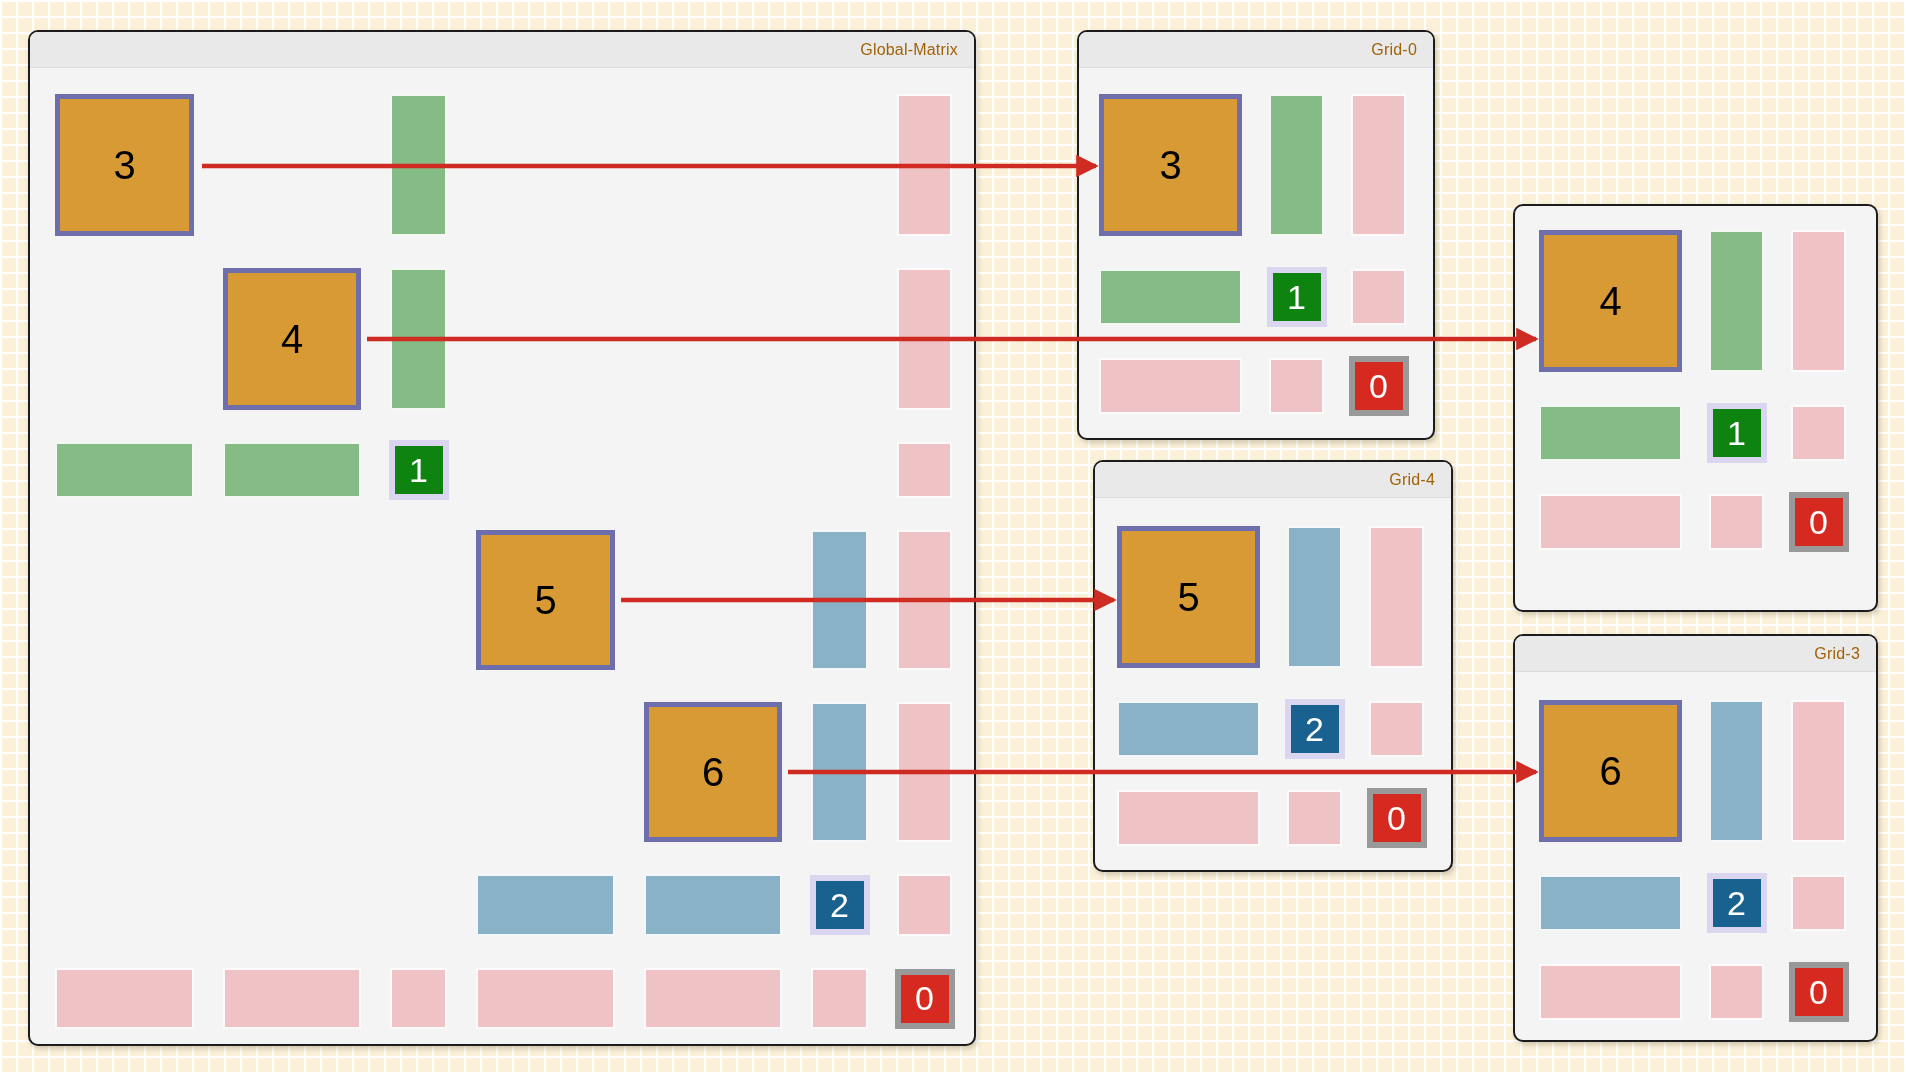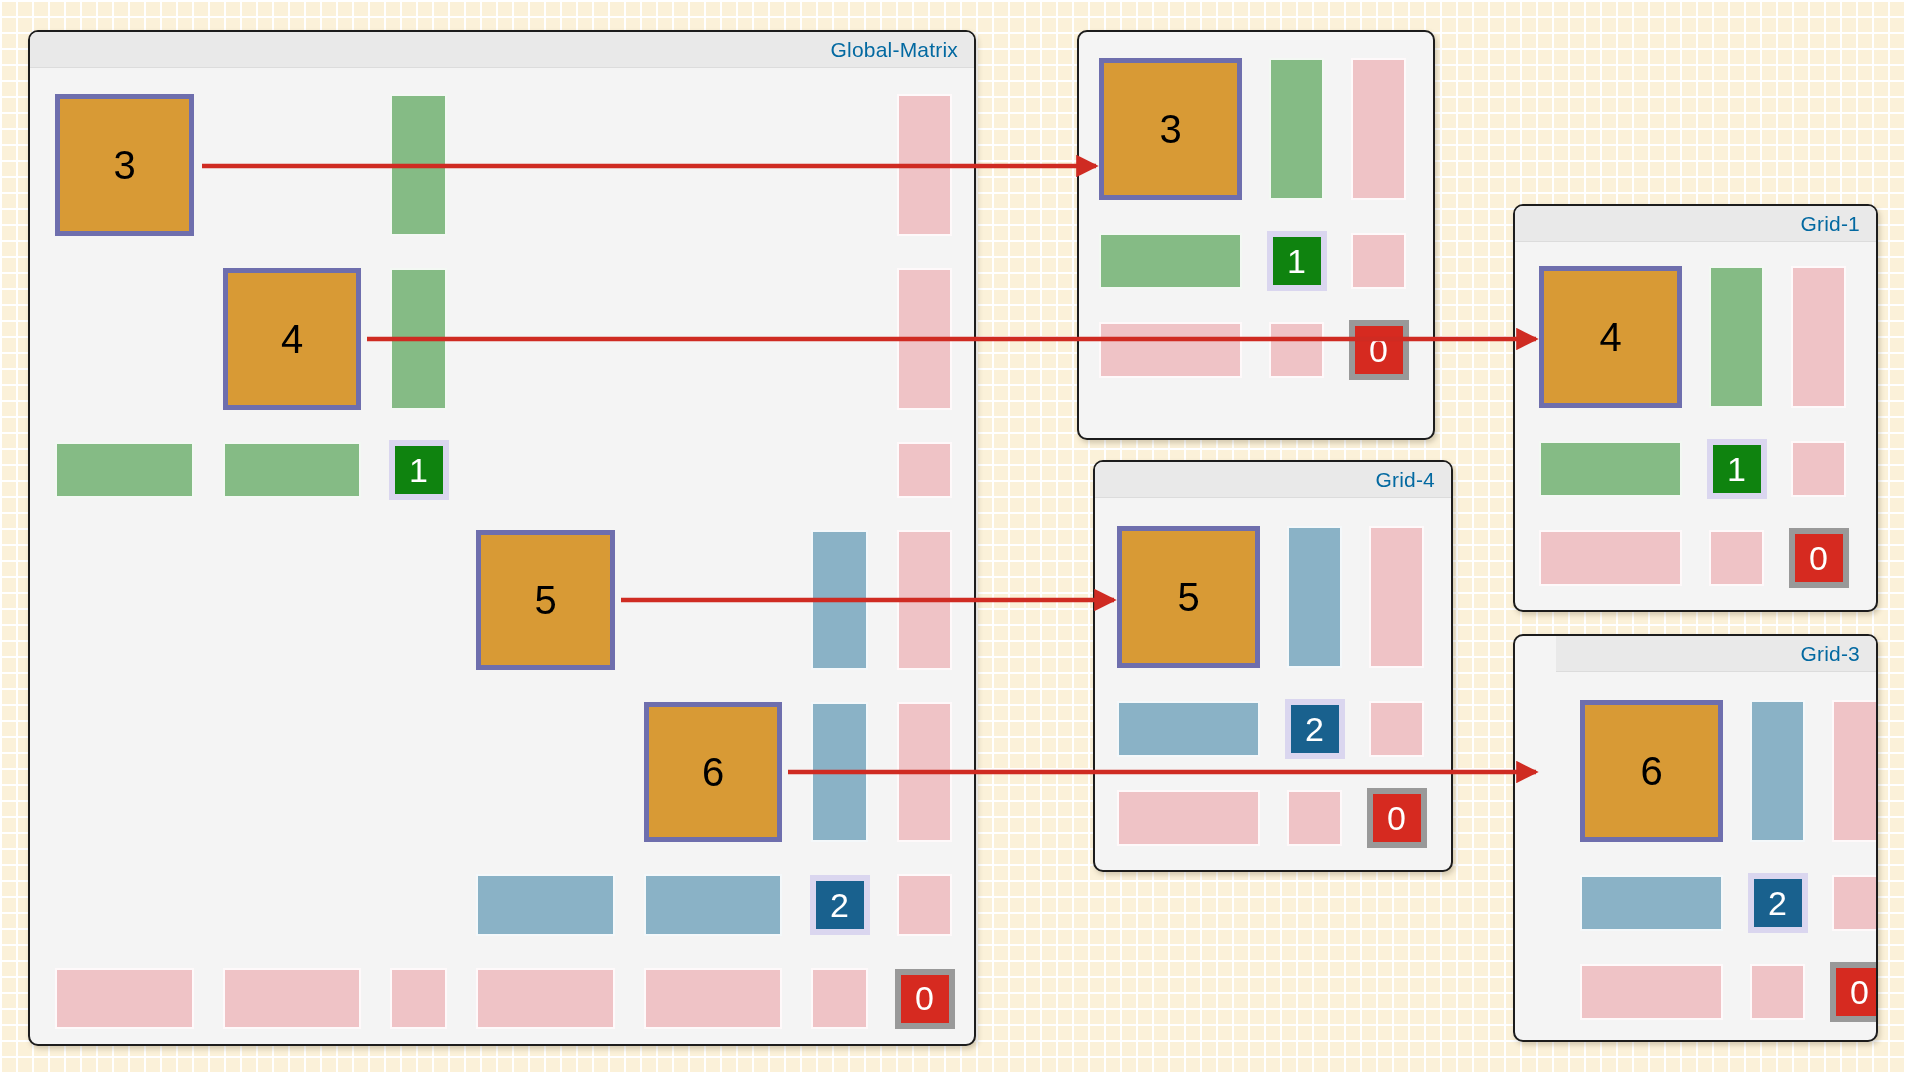--- a/index.html
+++ b/index.html
@@ -29,22 +29,22 @@
     box-sizing: border-box;
     height: 36px;
     background: #e9e9e9;
     border-bottom: 1px solid #dcdcdc;
     display: flex;
     align-items: center;
     justify-content: flex-end;
     padding: 0 16px;
   }
   .panel-title {
-    font-size: 21px;
-    color: #0369a1;
+    font-size: 16px;
+    color: #a16207;
     letter-spacing: 0.2px;
   }
   .panel-body {
     display: grid;
   }
   #global .panel-body {
     grid-template-columns: 139px 138px 57px 139px 138px 57px 55px;
     grid-template-rows: 142px 142px 56px 140px 140px 62px 61px;
     column-gap: 29px;
     row-gap: 32px;
@@ -122,37 +122,37 @@
       <div class="cell-bar" style="grid-area: 7 / 2; background: rgb(239, 195, 198);"></div>
       <div class="cell-bar" style="grid-area: 7 / 3; background: rgb(239, 195, 198);"></div>
       <div class="cell-bar" style="grid-area: 7 / 4; background: rgb(239, 195, 198);"></div>
       <div class="cell-bar" style="grid-area: 7 / 5; background: rgb(239, 195, 198);"></div>
       <div class="cell-bar" style="grid-area: 7 / 6; background: rgb(239, 195, 198);"></div>
       <div class="cell-badge" style="grid-area: 7 / 7; background: rgb(214, 42, 32); color: rgb(255, 255, 255); border-color: rgb(153, 153, 153);">0</div>
     </div>
 </div>
 
 <div id="grid0" class="panel grid-panel" style="left:1077px; top:30px; width:358px; height:410px;">
+  <div class="panel-header">
+    <span class="panel-title">Grid-0</span>
+  </div>
   <div class="panel-body">
       <div class="cell-tile" style="grid-area: 1 / 1; background: rgb(216, 154, 53); border-color: rgb(110, 110, 173); color: rgb(0, 0, 0);">3</div>
       <div class="cell-bar" style="grid-area: 1 / 2; background: rgb(133, 187, 133);"></div>
       <div class="cell-bar" style="grid-area: 1 / 3; background: rgb(239, 195, 198);"></div>
       <div class="cell-bar" style="grid-area: 2 / 1; background: rgb(133, 187, 133);"></div>
       <div class="cell-badge" style="grid-area: 2 / 2; background: rgb(15, 131, 15); color: rgb(255, 255, 255); border-color: rgb(218, 214, 239);">1</div>
       <div class="cell-bar" style="grid-area: 2 / 3; background: rgb(239, 195, 198);"></div>
       <div class="cell-bar" style="grid-area: 3 / 1; background: rgb(239, 195, 198);"></div>
       <div class="cell-bar" style="grid-area: 3 / 2; background: rgb(239, 195, 198);"></div>
       <div class="cell-badge" style="grid-area: 3 / 3; background: rgb(214, 42, 32); color: rgb(255, 255, 255); border-color: rgb(153, 153, 153);">0</div>
     </div>
 </div>
 
 <div id="grid1" class="panel grid-panel" style="left:1513px; top:204px; width:365px; height:408px;">
-  <div class="panel-header">
-    <span class="panel-title">Grid-1</span>
-  </div>
   <div class="panel-body">
       <div class="cell-tile" style="grid-area: 1 / 1; background: rgb(216, 154, 53); border-color: rgb(110, 110, 173); color: rgb(0, 0, 0);">4</div>
       <div class="cell-bar" style="grid-area: 1 / 2; background: rgb(133, 187, 133);"></div>
       <div class="cell-bar" style="grid-area: 1 / 3; background: rgb(239, 195, 198);"></div>
       <div class="cell-bar" style="grid-area: 2 / 1; background: rgb(133, 187, 133);"></div>
       <div class="cell-badge" style="grid-area: 2 / 2; background: rgb(15, 131, 15); color: rgb(255, 255, 255); border-color: rgb(218, 214, 239);">1</div>
       <div class="cell-bar" style="grid-area: 2 / 3; background: rgb(239, 195, 198);"></div>
       <div class="cell-bar" style="grid-area: 3 / 1; background: rgb(239, 195, 198);"></div>
       <div class="cell-bar" style="grid-area: 3 / 2; background: rgb(239, 195, 198);"></div>
       <div class="cell-badge" style="grid-area: 3 / 3; background: rgb(214, 42, 32); color: rgb(255, 255, 255); border-color: rgb(153, 153, 153);">0</div>
@@ -169,21 +169,21 @@
       <div class="cell-bar" style="grid-area: 1 / 3; background: rgb(239, 195, 198);"></div>
       <div class="cell-bar" style="grid-area: 2 / 1; background: rgb(138, 178, 198);"></div>
       <div class="cell-badge" style="grid-area: 2 / 2; background: rgb(25, 97, 142); color: rgb(255, 255, 255); border-color: rgb(218, 214, 239);">2</div>
       <div class="cell-bar" style="grid-area: 2 / 3; background: rgb(239, 195, 198);"></div>
       <div class="cell-bar" style="grid-area: 3 / 1; background: rgb(239, 195, 198);"></div>
       <div class="cell-bar" style="grid-area: 3 / 2; background: rgb(239, 195, 198);"></div>
       <div class="cell-badge" style="grid-area: 3 / 3; background: rgb(214, 42, 32); color: rgb(255, 255, 255); border-color: rgb(153, 153, 153);">0</div>
     </div>
 </div>
 
-<div id="grid3" class="panel grid-panel" style="left:1513px; top:634px; width:365px; height:408px;padding-left:41px;">
+<div id="grid3" class="panel grid-panel" style="left:1513px; top:634px; width:365px; height:408px;">
   <div class="panel-header">
     <span class="panel-title">Grid-3</span>
   </div>
   <div class="panel-body">
       <div class="cell-tile" style="grid-area: 1 / 1; background: rgb(216, 154, 53); border-color: rgb(110, 110, 173); color: rgb(0, 0, 0);">6</div>
       <div class="cell-bar" style="grid-area: 1 / 2; background: rgb(138, 178, 198);"></div>
       <div class="cell-bar" style="grid-area: 1 / 3; background: rgb(239, 195, 198);"></div>
       <div class="cell-bar" style="grid-area: 2 / 1; background: rgb(138, 178, 198);"></div>
       <div class="cell-badge" style="grid-area: 2 / 2; background: rgb(25, 97, 142); color: rgb(255, 255, 255); border-color: rgb(218, 214, 239);">2</div>
       <div class="cell-bar" style="grid-area: 2 / 3; background: rgb(239, 195, 198);"></div>

